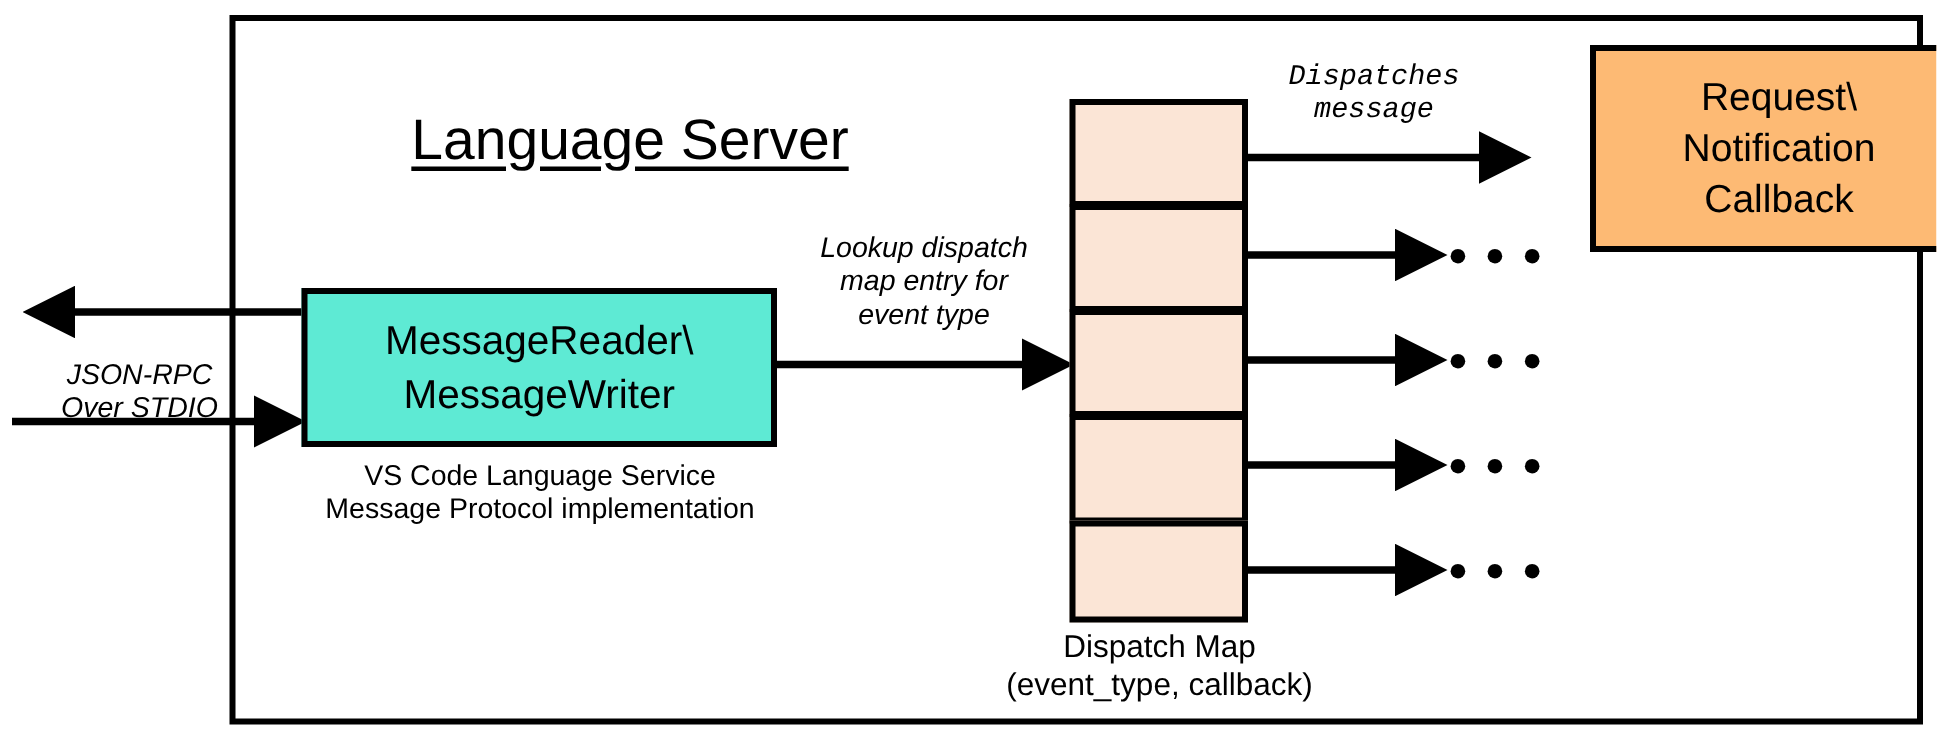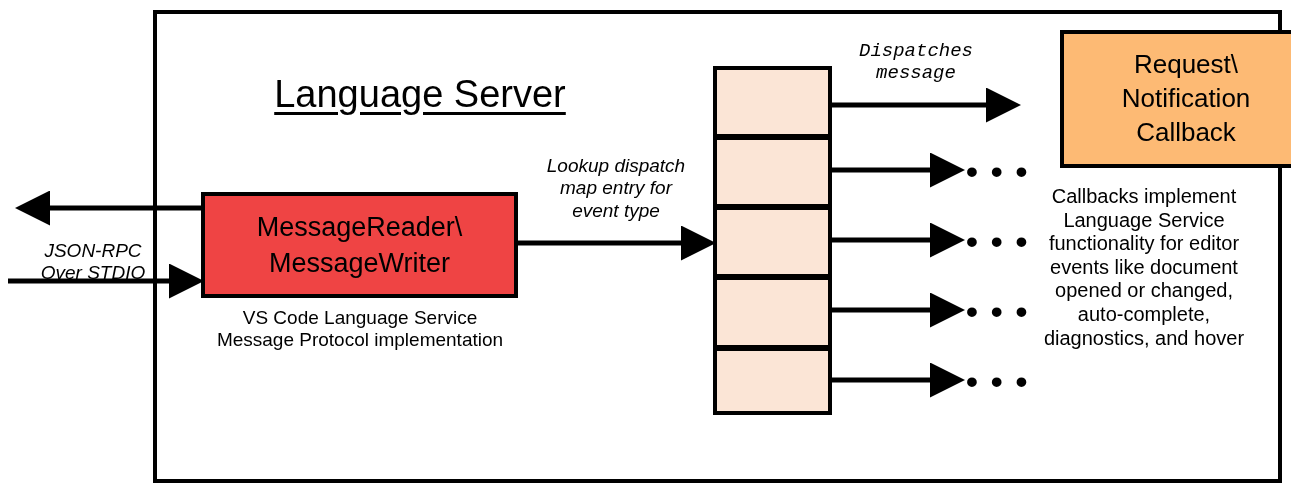--- a/index.html
+++ b/index.html
@@ -47,21 +47,21 @@
     text-decoration: underline;
     text-underline-offset: 5px;
     margin-top: 20px;
   }
 
   
   #message-box {
     position: absolute;
     left: 201px; top: 192px;
     width: 317px; height: 106px;
-    background: #ef4444;
+    background: #5eead4;
     border: 4px solid #000000;
     box-sizing: border-box;
     display: flex;
     align-items: center;
     justify-content: center;
   }
   #message-box .txt {
     font-size: 27px;
     text-align: center;
     line-height: 1.35;
@@ -207,35 +207,30 @@
 map entry for
 event type</div>
 
   <div id="dispatch-map">
       <div class="map-cell" style="top: 66px; height: 72px; background: rgb(251, 229, 214);"></div>
       <div class="map-cell" style="top: 136px; height: 72px; background: rgb(251, 229, 214);"></div>
       <div class="map-cell" style="top: 206px; height: 72px; background: rgb(251, 229, 214);"></div>
       <div class="map-cell" style="top: 276px; height: 73px; background: rgb(251, 229, 214);"></div>
       <div class="map-cell" style="top: 347px; height: 68px; background: rgb(251, 229, 214);"></div>
     </div>
+  <div class="lbl" id="dispatch-map-caption">Dispatch Map
+(event_type, callback)</div>
 
   <div class="lbl italic" id="dispatches-label">Dispatches
 message</div>
 
   <div class="ellipsis" style="left:966px; top:154px;">• • •</div>
   <div class="ellipsis" style="left:966px; top:224px;">• • •</div>
   <div class="ellipsis" style="left:966px; top:294px;">• • •</div>
   <div class="ellipsis" style="left:966px; top:364px;">• • •</div>
 
   <div id="callback-box">
     <div class="txt">Request\
 Notification
 Callback</div>
   </div>
-  <div class="lbl" id="callback-caption">Callbacks implement
-Language Service
-functionality for editor
-events like document
-opened or changed,
-auto-complete,
-diagnostics, and hover</div>
 
 </div>
 
 </body></html>

